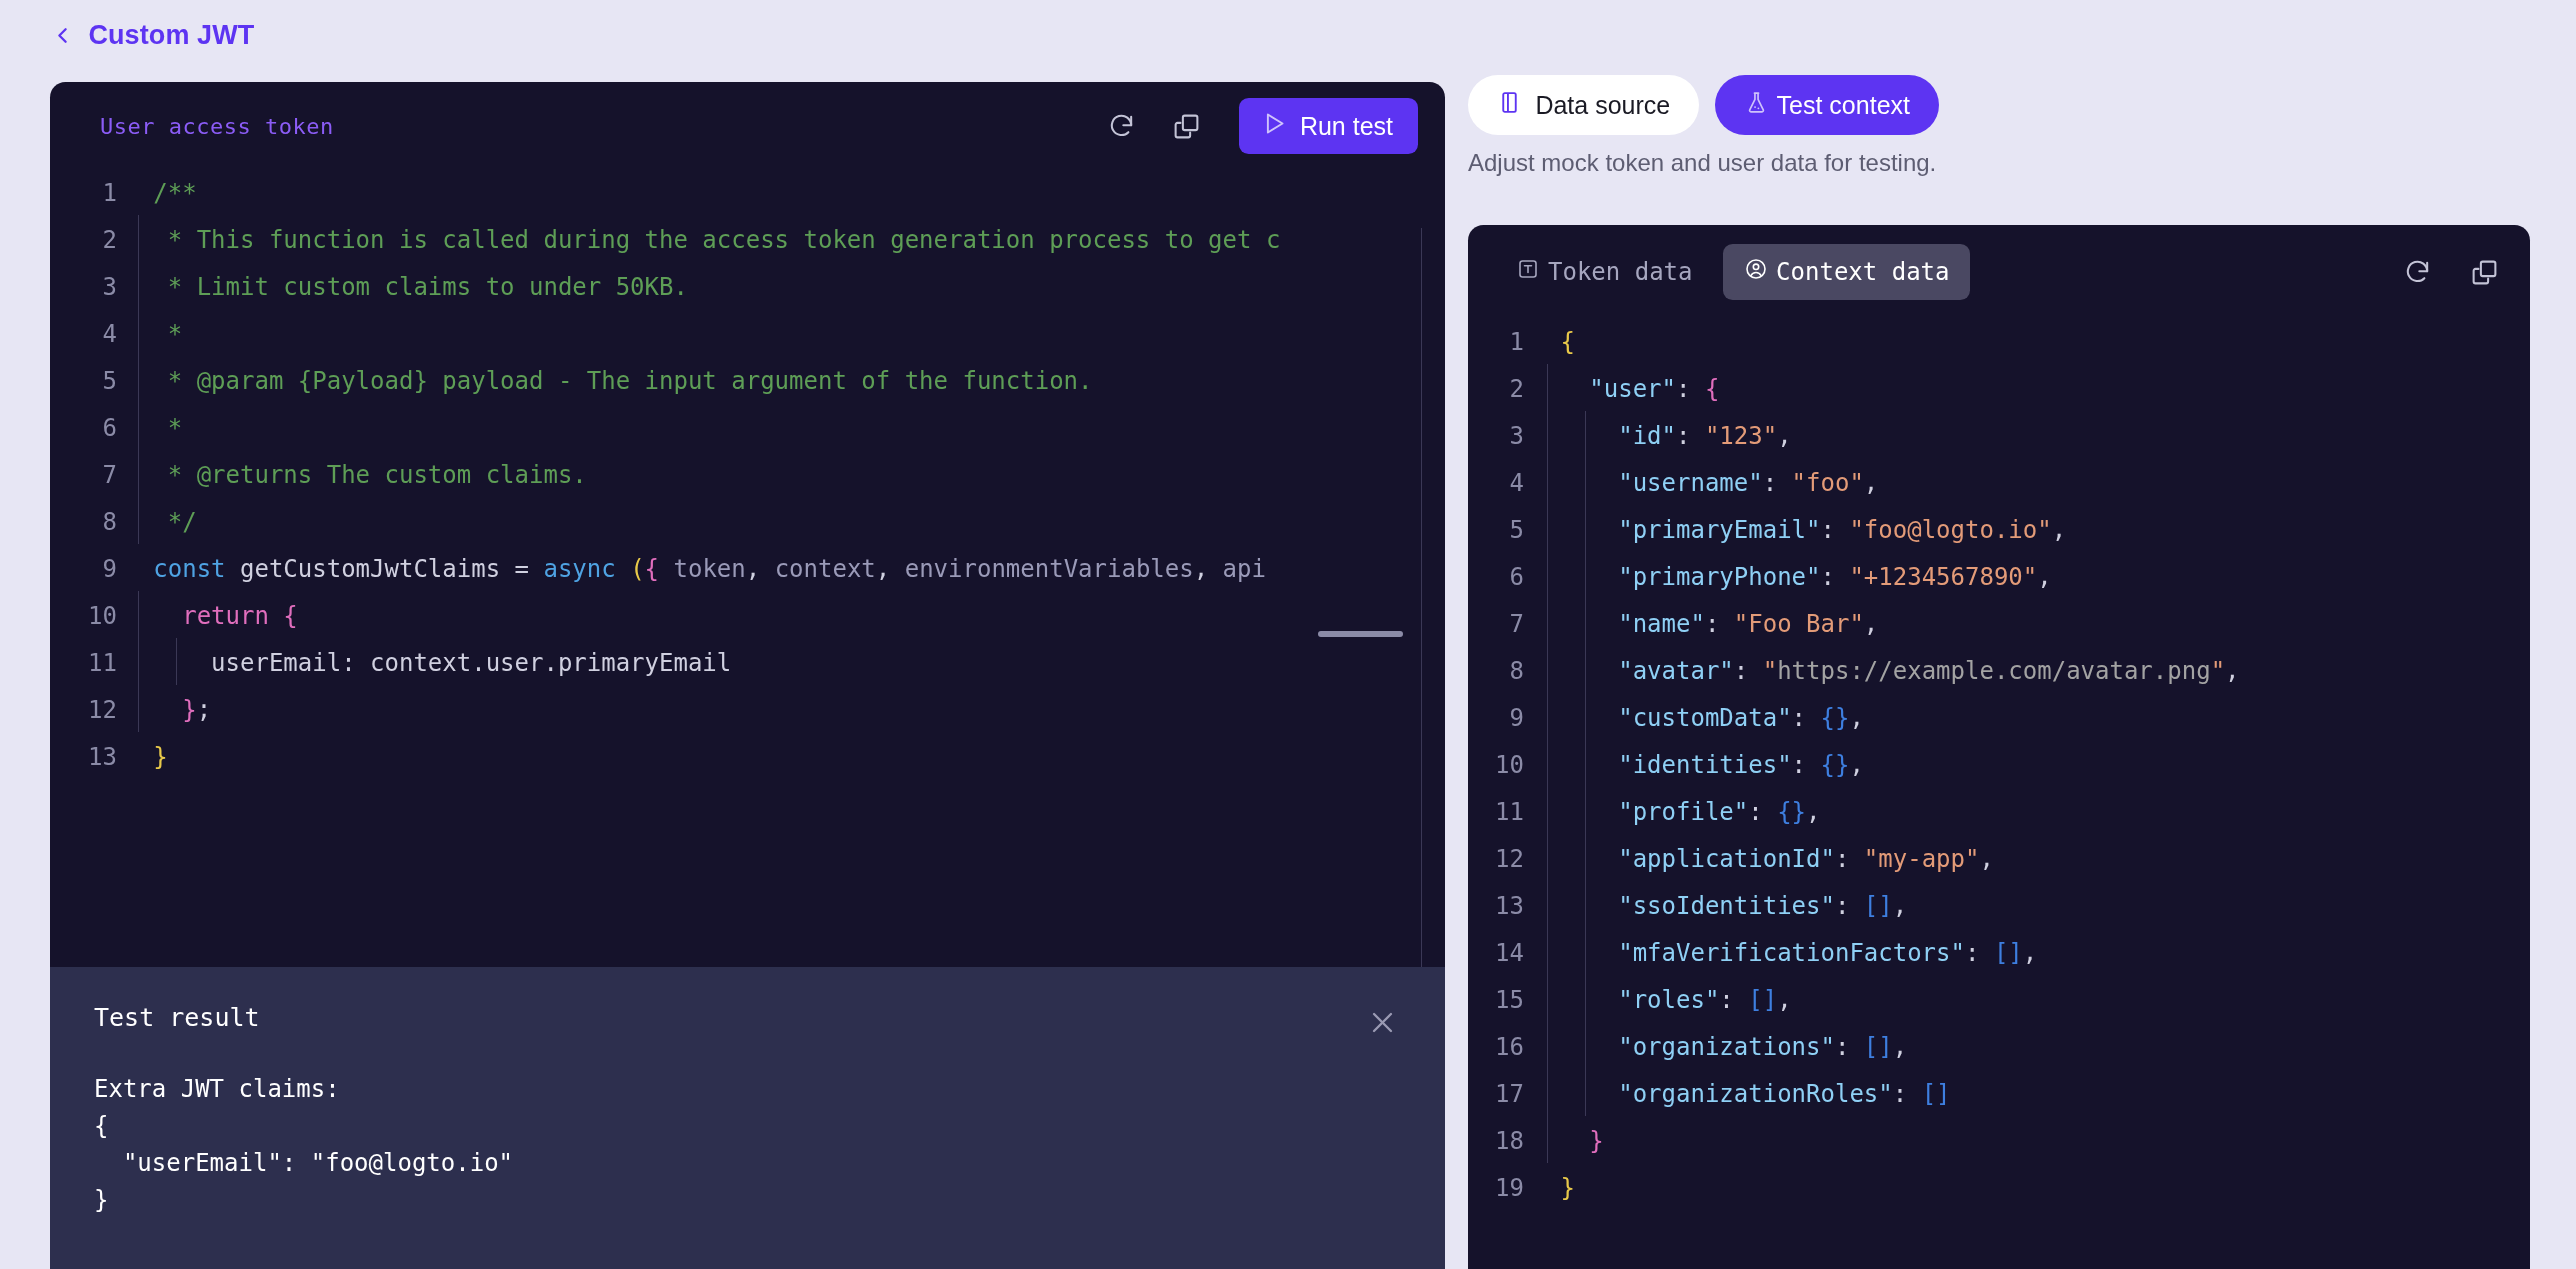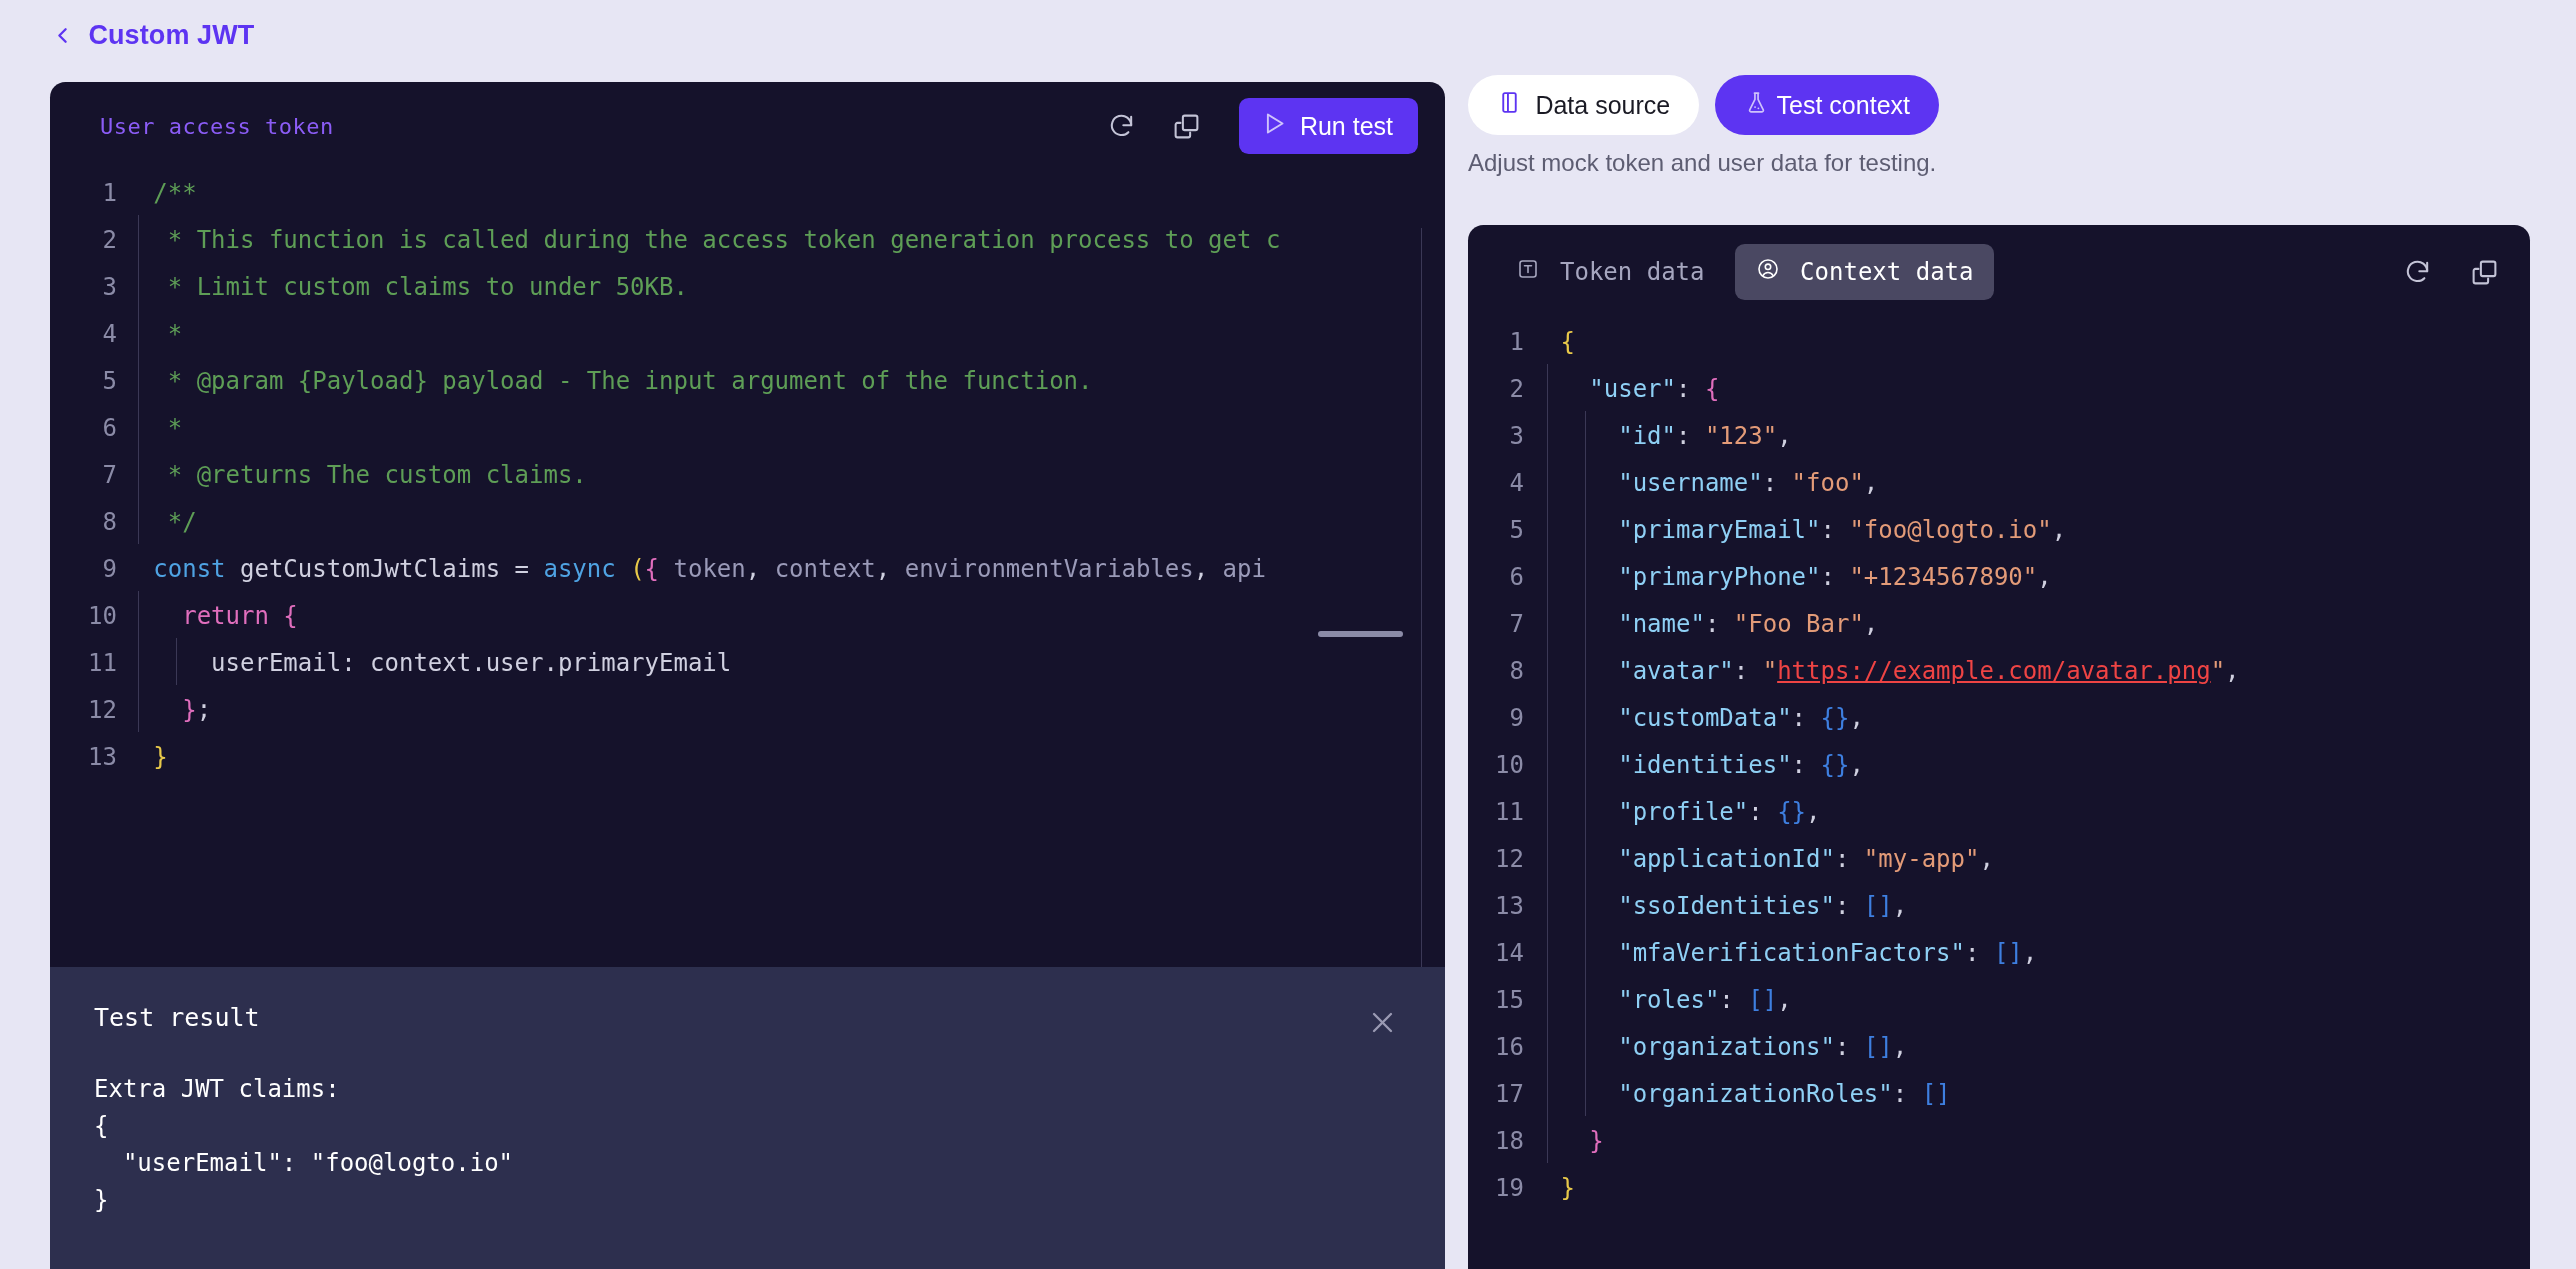--- a/index.html
+++ b/index.html
@@ -142,21 +142,21 @@
     width: 1062px; height: 1045px;
     background: #15122b;
     border-radius: 15.4px 15.4px 0 0;
     overflow: hidden;
   }
   #context-header {
     height: 94px; display: flex; align-items: center;
     padding: 0 27px 0 27px; gap: 9.6px;
   }
   .data-tab {
-    display: flex; align-items: center; gap: 20px;
+    display: flex; align-items: center; gap: 8px;
     height: 56px; padding: 0 21px; border-radius: 9.6px;
     border: none; cursor: pointer;
     font-family: "DejaVu Sans Mono", monospace; font-size: 24px;
   }
   .data-tab.off { background: transparent; color: #a6a6bf; }
   .data-tab.on  { background: #4a4862; color: #ffffff; }
   #context-header-actions { margin-left: auto; display: flex; gap: 29px; }
 
   #json-area {
     position: relative;
@@ -167,21 +167,21 @@
   .j-ln {
     width: 77px; flex: none; text-align: right;
     color: #8b8ba7; padding-right: 21px; user-select: none;
   }
   .j-key  { color: #8fd0f5; }
   .j-str  { color: #e39b78; }
   .j-brc1 { color: #e8c94a; }
   .j-brc2 { color: #e06ebd; }
   .j-brc3 { color: #3e7fe0; }
   .j-pun  { color: #d0d0e0; }
-  .j-link { color: #ef4444; text-decoration: underline; }
+  .j-link { color: #a3a3a3; }
   .j-text { position: relative; padding-left: 15.4px; }
 </style>
 </head>
 <body>
 
 <div id="breadcrumb">
   <span>
     <svg id="back-chevron" viewBox="0 0 24 24" fill="none" stroke="#5d34f2" stroke-width="2.2" stroke-linecap="round" stroke-linejoin="round">
         <polyline points="15 18 9 12 15 6"></polyline>
       </svg>

